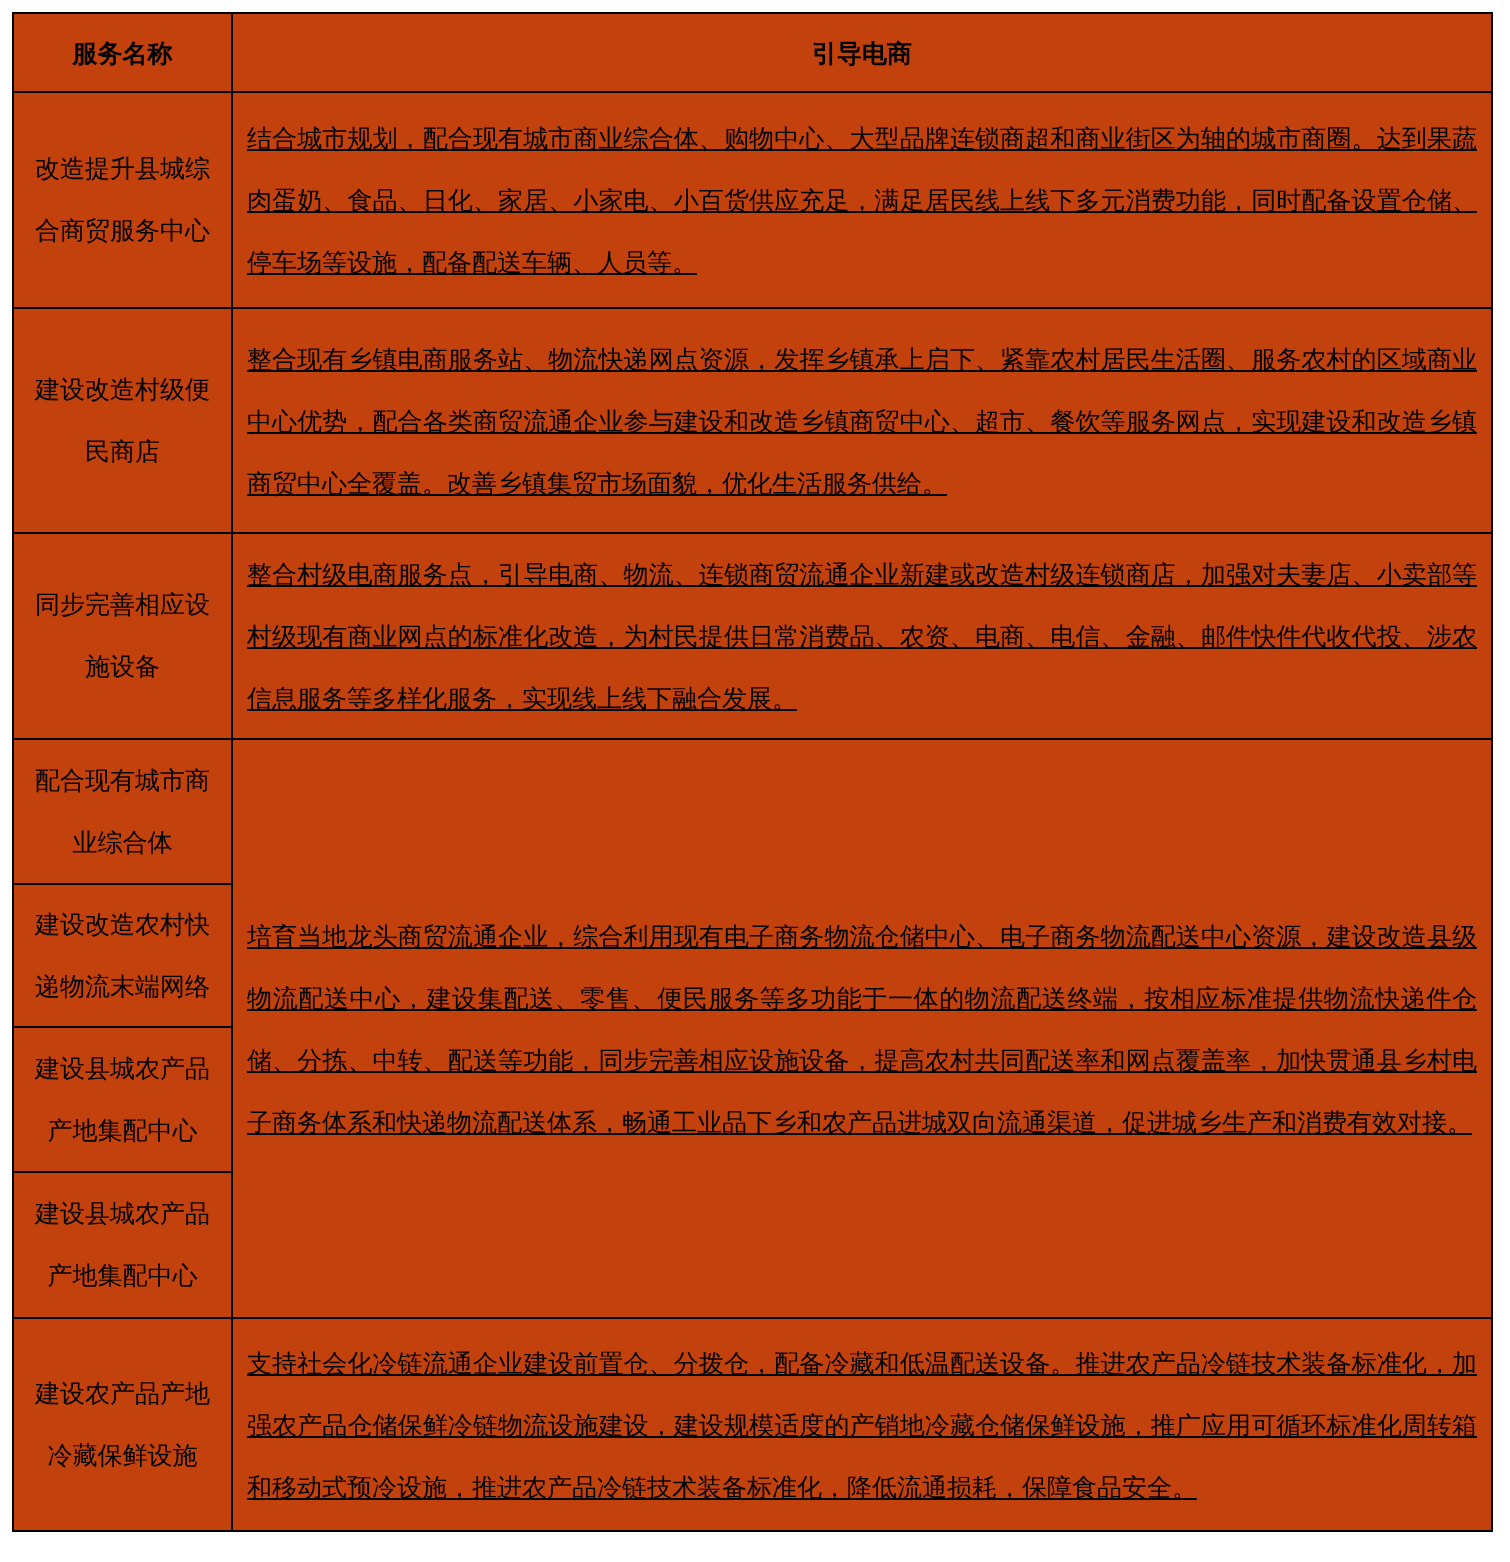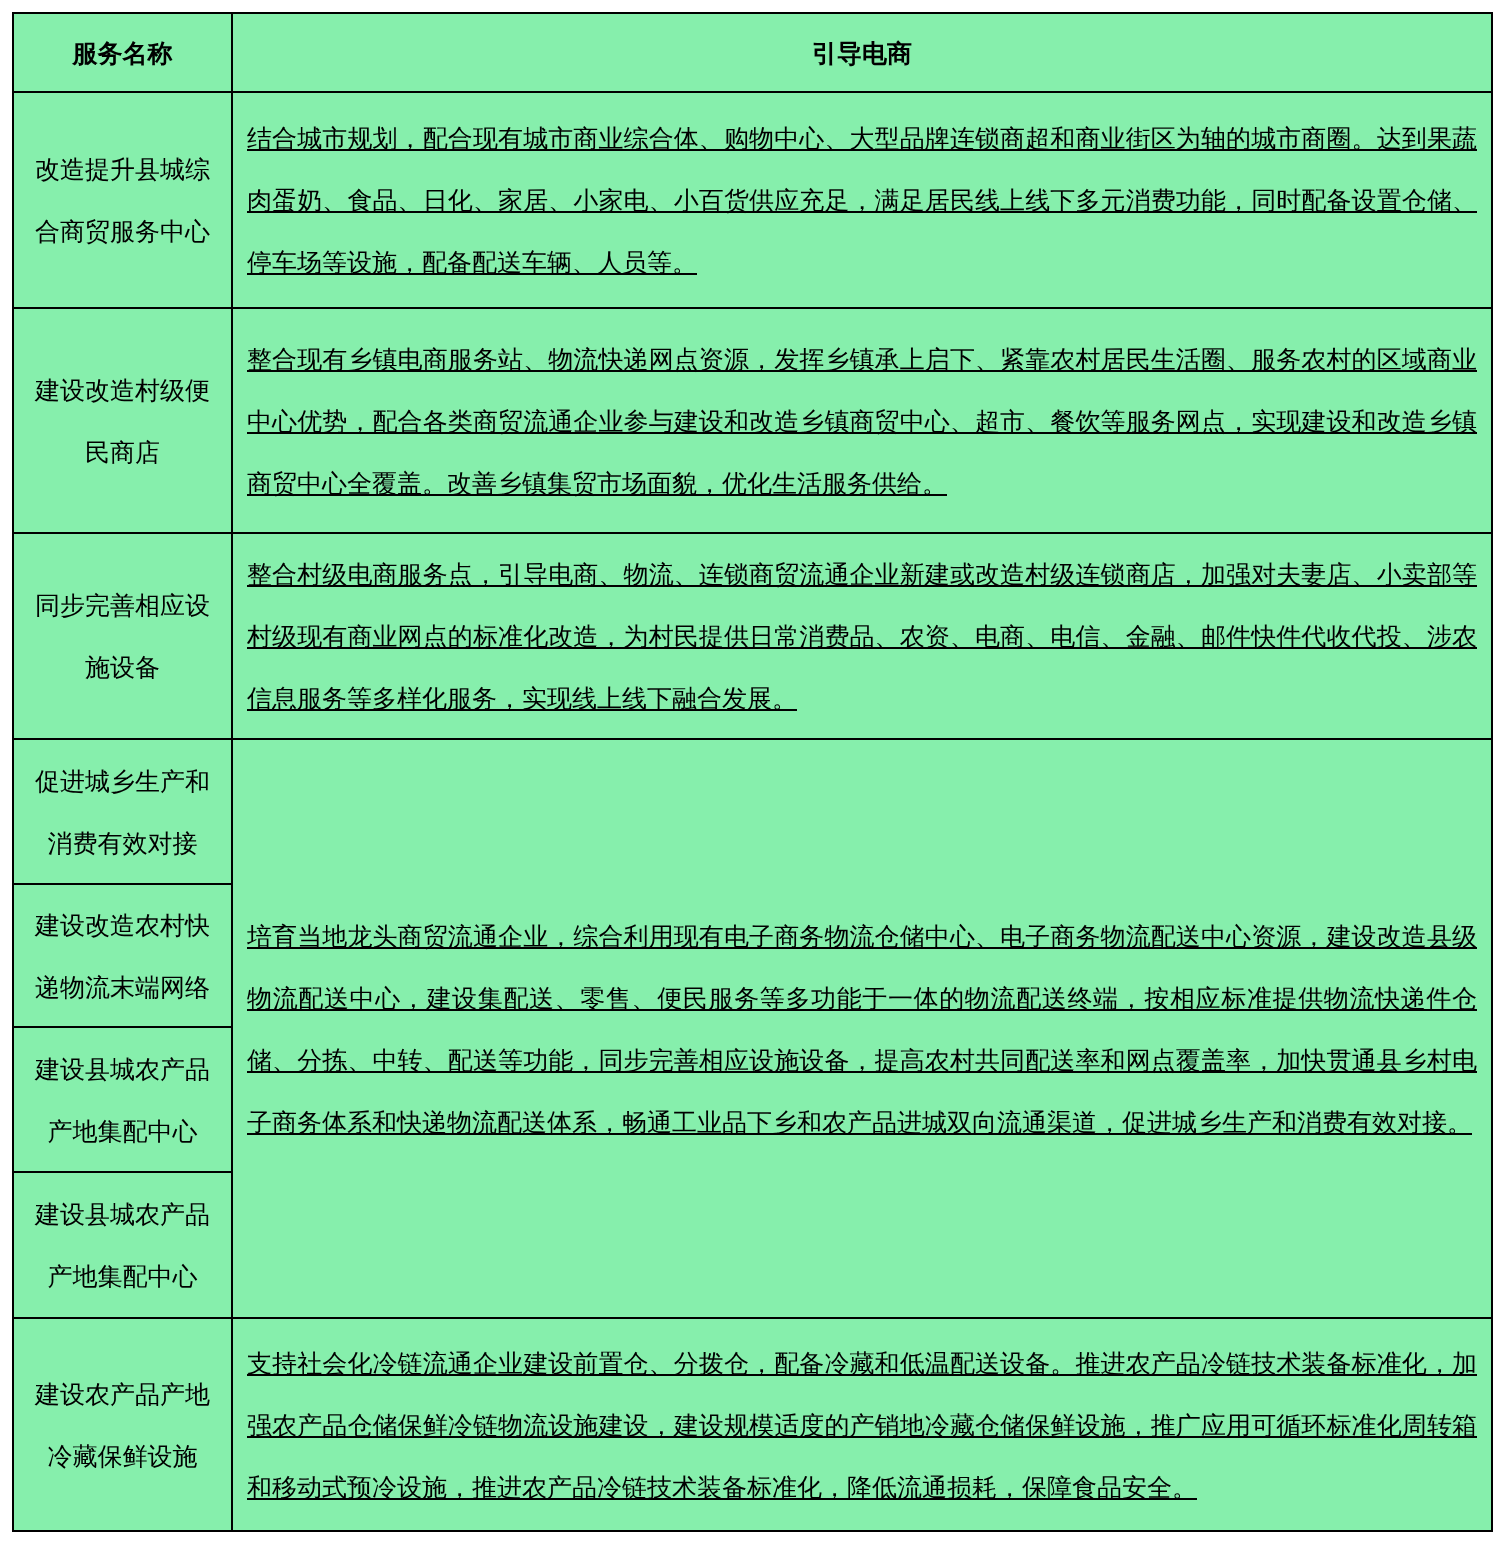--- a/index.html
+++ b/index.html
@@ -25,35 +25,36 @@
     border-collapse: collapse;
     table-layout: fixed;
   }
   table.services th,
   table.services td {
     border: 2px solid #000000;
     font-size: 25px;
     line-height: 2.48;
     vertical-align: middle;
     color: #000000;
-    background: #86efac;
+    background: #c2410c;
     word-break: normal;
     overflow-wrap: break-word;
   }
   col.col-name { width: 219px; }
   col.col-content { width: 1260px; }
 
   table.services th {
     font-weight: bold;
     text-align: center;
     padding: 0 6px;
   }
   td.name-cell {
     text-align: center;
     padding: 0 12px;
+    font-family: Liberation Serif, serif;
   }
   td.content-cell {
     text-align: justify;
     padding: 0 14px;
     text-decoration: underline;
   }
   tr.r-header { height: 79px; }
   tr.r1 { height: 216px; }
   tr.r2 { height: 225px; }
   tr.r3 { height: 206px; }
@@ -85,21 +86,21 @@
       </tr>
       <tr class="r2">
         <td class="name-cell">建设改造村级便民商店</td>
         <td class="content-cell">整合现有乡镇电商服务站、物流快递网点资源，发挥乡镇承上启下、紧靠农村居民生活圈、服务农村的区域商业中心优势，配合各类商贸流通企业参与建设和改造乡镇商贸中心、超市、餐饮等服务网点，实现建设和改造乡镇商贸中心全覆盖。改善乡镇集贸市场面貌，优化生活服务供给。</td>
       </tr>
       <tr class="r3">
         <td class="name-cell">同步完善相应设施设备</td>
         <td class="content-cell">整合村级电商服务点，引导电商、物流、连锁商贸流通企业新建或改造村级连锁商店，加强对夫妻店、小卖部等村级现有商业网点的标准化改造，为村民提供日常消费品、农资、电商、电信、金融、邮件快件代收代投、涉农信息服务等多样化服务，实现线上线下融合发展。</td>
       </tr>
       <tr class="r4">
-        <td class="name-cell">促进城乡生产和消费有效对接</td>
+        <td class="name-cell">配合现有城市商业综合体</td>
         <td class="content-cell" rowspan="4">培育当地龙头商贸流通企业，综合利用现有电子商务物流仓储中心、电子商务物流配送中心资源，建设改造县级物流配送中心，建设集配送、零售、便民服务等多功能于一体的物流配送终端，按相应标准提供物流快递件仓储、分拣、中转、配送等功能，同步完善相应设施设备，提高农村共同配送率和网点覆盖率，加快贯通县乡村电子商务体系和快递物流配送体系，畅通工业品下乡和农产品进城双向流通渠道，促进城乡生产和消费有效对接。</td>
       </tr>
       <tr class="r5">
         <td class="name-cell">建设改造农村快递物流末端网络</td>
       </tr>
       <tr class="r6">
         <td class="name-cell">建设县城农产品产地集配中心</td>
       </tr>
       <tr class="r7">
         <td class="name-cell">建设县城农产品产地集配中心</td>

